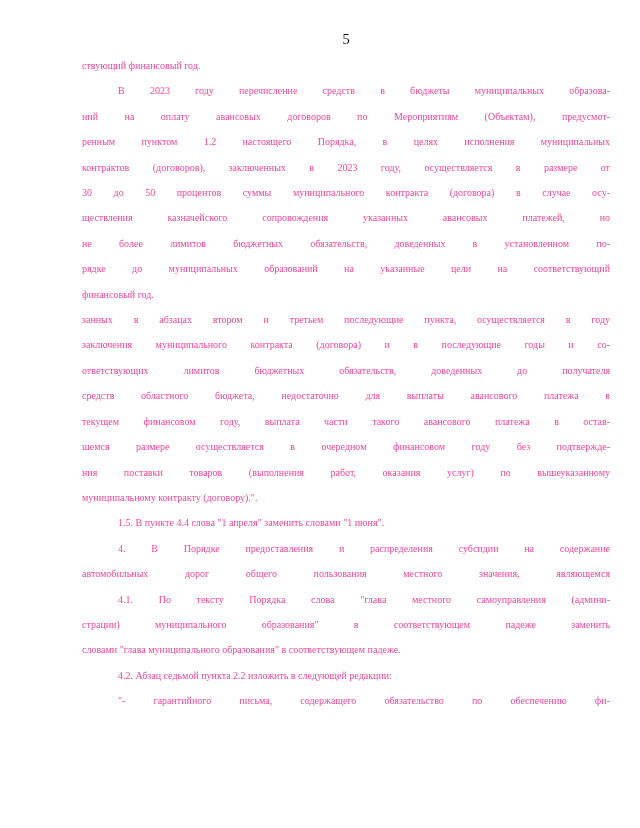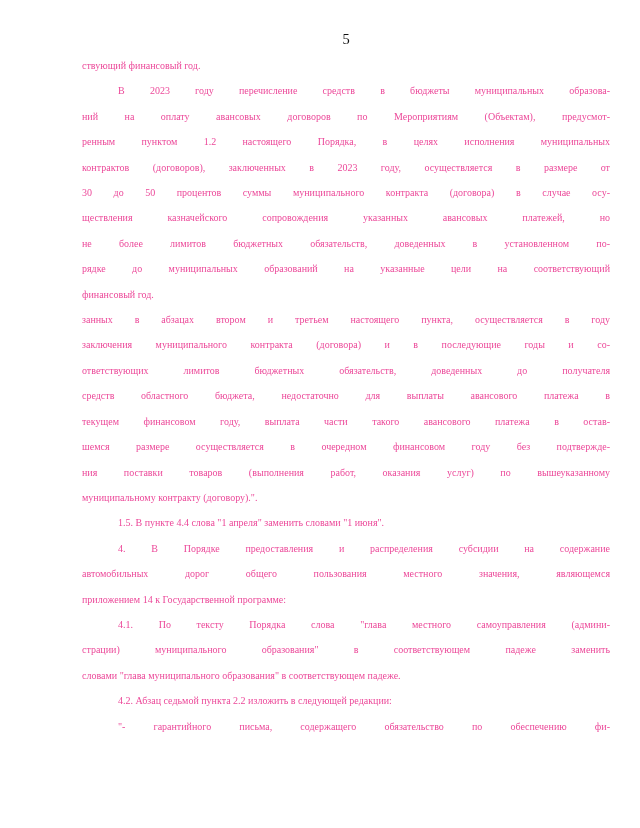--- a/index.html
+++ b/index.html
@@ -60,36 +60,35 @@
         <div class="line just">ний на оплату авансовых договоров по Мероприятиям (Объектам), предусмот-</div>
         <div class="line just">ренным пунктом 1.2 настоящего Порядка, в целях исполнения муниципальных</div>
         <div class="line just">контрактов (договоров), заключенных в 2023 году, осуществляется в размере от</div>
         <div class="line just">30 до 50 процентов суммы муниципального контракта (договора) в случае осу-</div>
         <div class="line just">ществления казначейского сопровождения указанных авансовых платежей, но</div>
         <div class="line just">не более лимитов бюджетных обязательств, доведенных в установленном по-</div>
         <div class="line just">рядке до муниципальных образований на указанные цели на соответствующий</div>
         <div class="line">финансовый год.</div>
       </div>
       <div class="paragraph">
-        <div class="line just">занных в абзацах втором и третьем настоящего пункта, осуществляется в году</div>
+        <div class="line just">занных в абзацах втором и третьем последующие пункта, осуществляется в году</div>
         <div class="line just">заключения муниципального контракта (договора) и в последующие годы и со-</div>
         <div class="line just">ответствующих лимитов бюджетных обязательств, доведенных до получателя</div>
         <div class="line just">средств областного бюджета, недостаточно для выплаты авансового платежа в</div>
         <div class="line just">текущем финансовом году, выплата части такого авансового платежа в остав-</div>
         <div class="line just">шемся размере осуществляется в очередном финансовом году без подтвержде-</div>
         <div class="line just">ния поставки товаров (выполнения работ, оказания услуг) по вышеуказанному</div>
         <div class="line">муниципальному контракту (договору).".</div>
       </div>
       <div class="paragraph">
         <div class="line indent">1.5. В пункте 4.4 слова "1 апреля" заменить словами "1 июня".</div>
       </div>
       <div class="paragraph">
         <div class="line just indent">4. В Порядке предоставления и распределения субсидии на содержание</div>
         <div class="line just">автомобильных дорог общего пользования местного значения, являющемся</div>
-        <div class="line">приложением 14 к Государственной программе:</div>
       </div>
       <div class="paragraph">
         <div class="line just indent">4.1. По тексту Порядка слова "глава местного самоуправления (админи-</div>
         <div class="line just">страции) муниципального образования" в соответствующем падеже заменить</div>
         <div class="line">словами "глава муниципального образования" в соответствующем падеже.</div>
       </div>
       <div class="paragraph">
         <div class="line indent">4.2. Абзац седьмой пункта 2.2 изложить в следующей редакции:</div>
       </div>
       <div class="paragraph">

